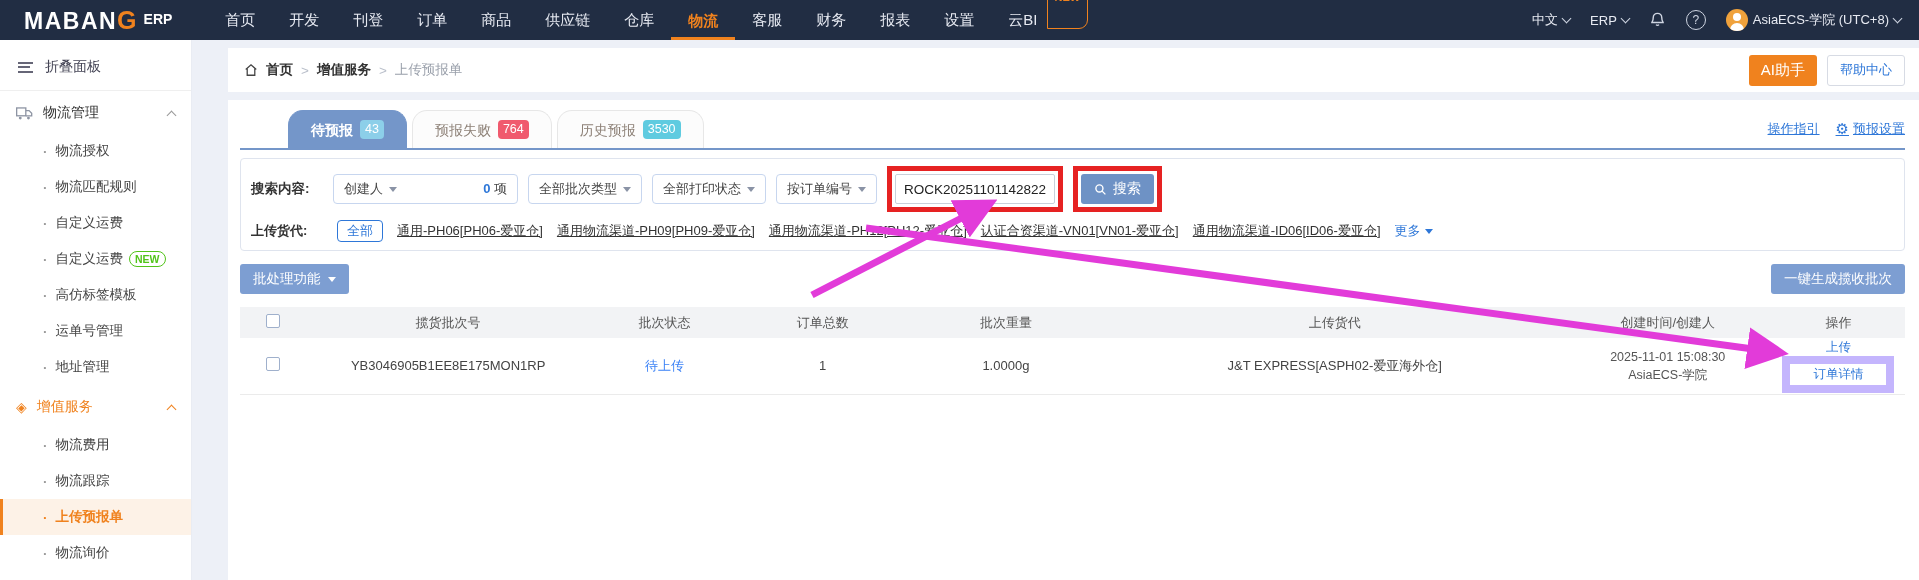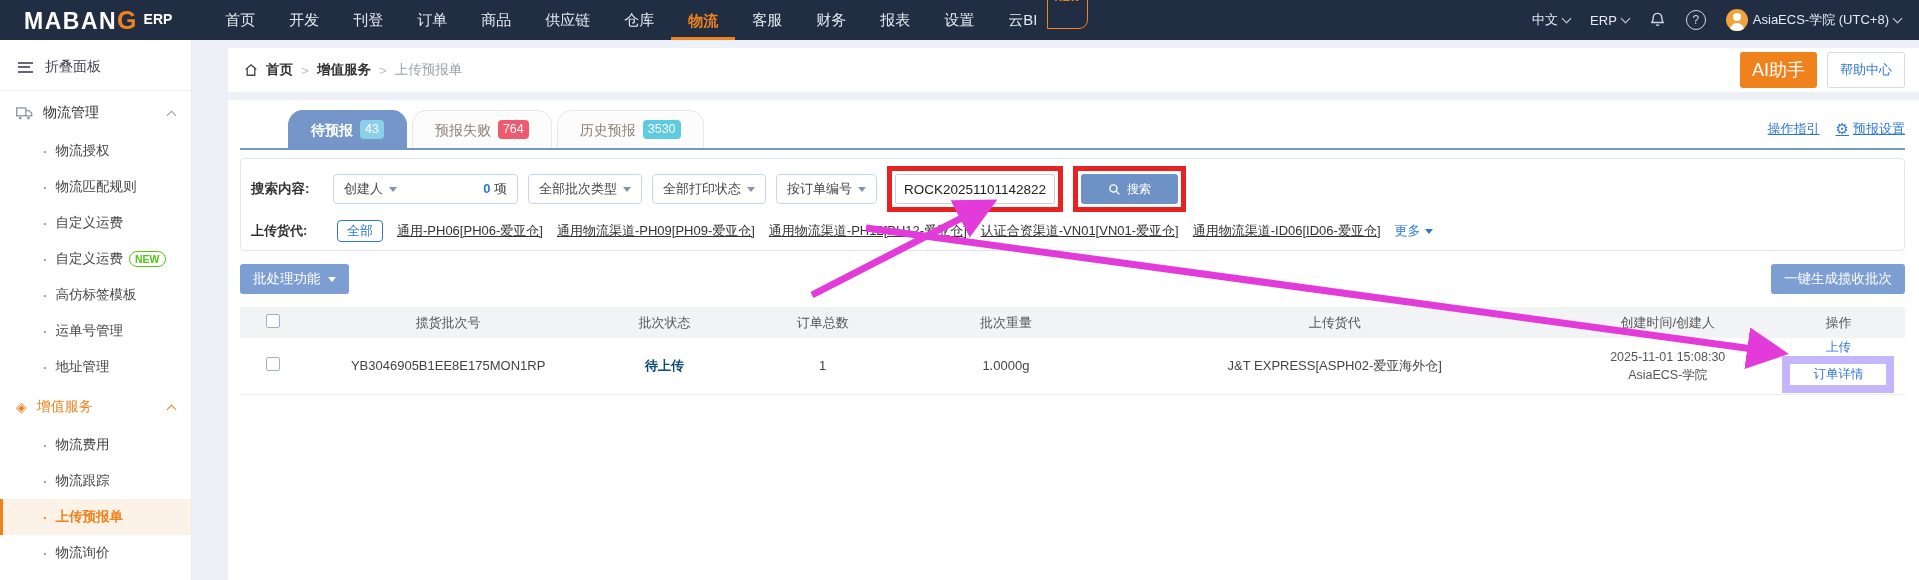--- a/index.html
+++ b/index.html
@@ -51,21 +51,21 @@
   .badge-new-side { border:1px solid #52c41a; color:#52c41a; font-size:10.5px; font-weight:bold;
      border-radius:9px; padding:0 5px; line-height:14px; margin-left:6px;}
 
   
   .bc-bar { margin-top:8px; height:44px; background:#fff; display:flex; align-items:center; padding:0 14px 0 16px; }
   .bc { display:flex; align-items:center; gap:8px; font-size:13.5px;}
   .bc b { color:#333; font-weight:bold;}
   .bc .sep { color:#b9bfca; }
   .bc .cur { color:#9aa0ab; }
   .bc-actions { margin-left:auto; display:flex; gap:10px;}
-  .btn-ai { background:#f0821e; color:#fff; border:none; border-radius:3px; padding:6px 12px; font-size:18px; cursor:pointer;}
+  .btn-ai { background:#f0821e; color:#fff; border:none; border-radius:3px; padding:6px 12px; font-size:15px; cursor:pointer;}
   .btn-help { background:#fff; color:#2e77d8; border:1px solid #d7dbe4; border-radius:3px; padding:0 12px; font-size:13px; cursor:pointer;}
 
   
   .panel { flex:1; margin-top:8px; background:#fff; padding:10px 14px 0 12px; position:relative;}
   .tabs-row { display:flex; align-items:flex-end; border-bottom:2px solid #7496c9; }
   .tabs { display:flex; gap:5px; margin-left:48px;}
   .tab { height:38px; line-height:38px; padding:0 22px; border-radius:15px 15px 0 0; background:#fcfcfc;
      border:1px solid #e7e7e7; border-bottom:none; color:#8d8177; font-size:14px; display:flex; align-items:center; gap:7px; cursor:pointer;}
   .tab.active { background:#7496c9; border-color:#7496c9; color:#fff; font-weight:bold;}
   .tbadge { min-width:20px; padding:0 5px; height:19px; line-height:19px; border-radius:4px; color:#fff; font-size:12.5px; text-align:center; font-weight:normal;}
@@ -79,21 +79,21 @@
   .srow { display:flex; align-items:center; gap:10px; }
   .srow .slabel { font-weight:bold; font-size:13.5px; color:#333; white-space:nowrap; width:72px;}
   .ctrl { border:1px solid #c7d6ef; border-radius:4px; height:30px; background:#fff; display:flex; align-items:center;
      padding:0 10px; color:#444; font-size:13px; gap:6px; cursor:pointer; white-space:nowrap;}
   .ctrl .caret { width:0; height:0; border-left:4px solid transparent; border-right:4px solid transparent; border-top:5px solid #8a93a6;}
   .ctrl-creator { width:185px; justify-content:space-between;}
   .blue-num { color:#2e77d8; font-weight:bold; }
   .anno-red { border:5px solid #e62222; padding:3px; display:inline-flex; align-items:center;}
   .search-input { height:30px; width:160px; border:1px solid #c9d0da; border-radius:2px; padding:0 8px; font-size:13.5px; color:#222;
      font-family:"Liberation Sans","DejaVu Sans",sans-serif;}
-  .btn-search { background:#6e92c5; color:#fff; border:none; border-radius:3px; height:30px; padding:0 27px; font-size:12px;
+  .btn-search { background:#6e92c5; color:#fff; border:none; border-radius:3px; height:30px; padding:0 13px; font-size:14px;
      display:flex; align-items:center; gap:6px; cursor:pointer;}
   .crow { display:flex; align-items:center; gap:14px; margin-top:8px; font-size:13px;}
   .crow .slabel { font-weight:bold; width:72px; white-space:nowrap;}
   .chip-all { border:1px solid #2e77d8; color:#2e77d8; border-radius:4px; padding:1px 9px; cursor:pointer;}
   .carrier-link { color:#333; text-decoration:underline; }
   .more-link { color:#2e77d8; display:flex; align-items:center; gap:4px;}
   .more-link .caret { width:0; height:0; border-left:4px solid transparent; border-right:4px solid transparent; border-top:5px solid #2e77d8;}
 
   
   .toolbar { margin-top:13px; display:flex; justify-content:space-between; align-items:center;}
@@ -101,21 +101,21 @@
      display:flex; align-items:center; gap:7px; cursor:pointer;}
   .btn-steel .caret { width:0; height:0; border-left:4px solid transparent; border-right:4px solid transparent; border-top:5px solid #fff;}
 
   
   table { width:100%; border-collapse:collapse; margin-top:13px; font-size:13px; table-layout:fixed;}
   thead tr { background:#f2f3f5; height:31px; }
   th { font-weight:normal; color:#555; text-align:center; }
   tbody tr { height:56px; border-bottom:1px solid #ebebeb; }
   td { text-align:center; color:#444; vertical-align:middle;}
   .chk { width:14px; height:14px; border:1px solid #9fb0cc; border-radius:2px; background:#fff; display:inline-block; cursor:pointer;}
-  .link-blue { color:#0c4a6e;font-weight:bold; }
+  .link-blue { color:#3b82f6; }
   .two-line div { line-height:18px; font-size:12.5px; color:#555;}
   .act-cell a { display:block; font-size:12.5px; line-height:17px; color:#2e77d8;}
   .anno-red-sm { display:inline-block; border:8px solid #c4b5fd; padding:2px 23px;}
   .anno-red-sm a { display:block; font-size:12.5px; color:#2e77d8;}
 
   
   .arrows { position:absolute; left:0; top:0; width:1919px; height:580px; pointer-events:none; z-index:60;}
 </style>
 </head>
 <body>

